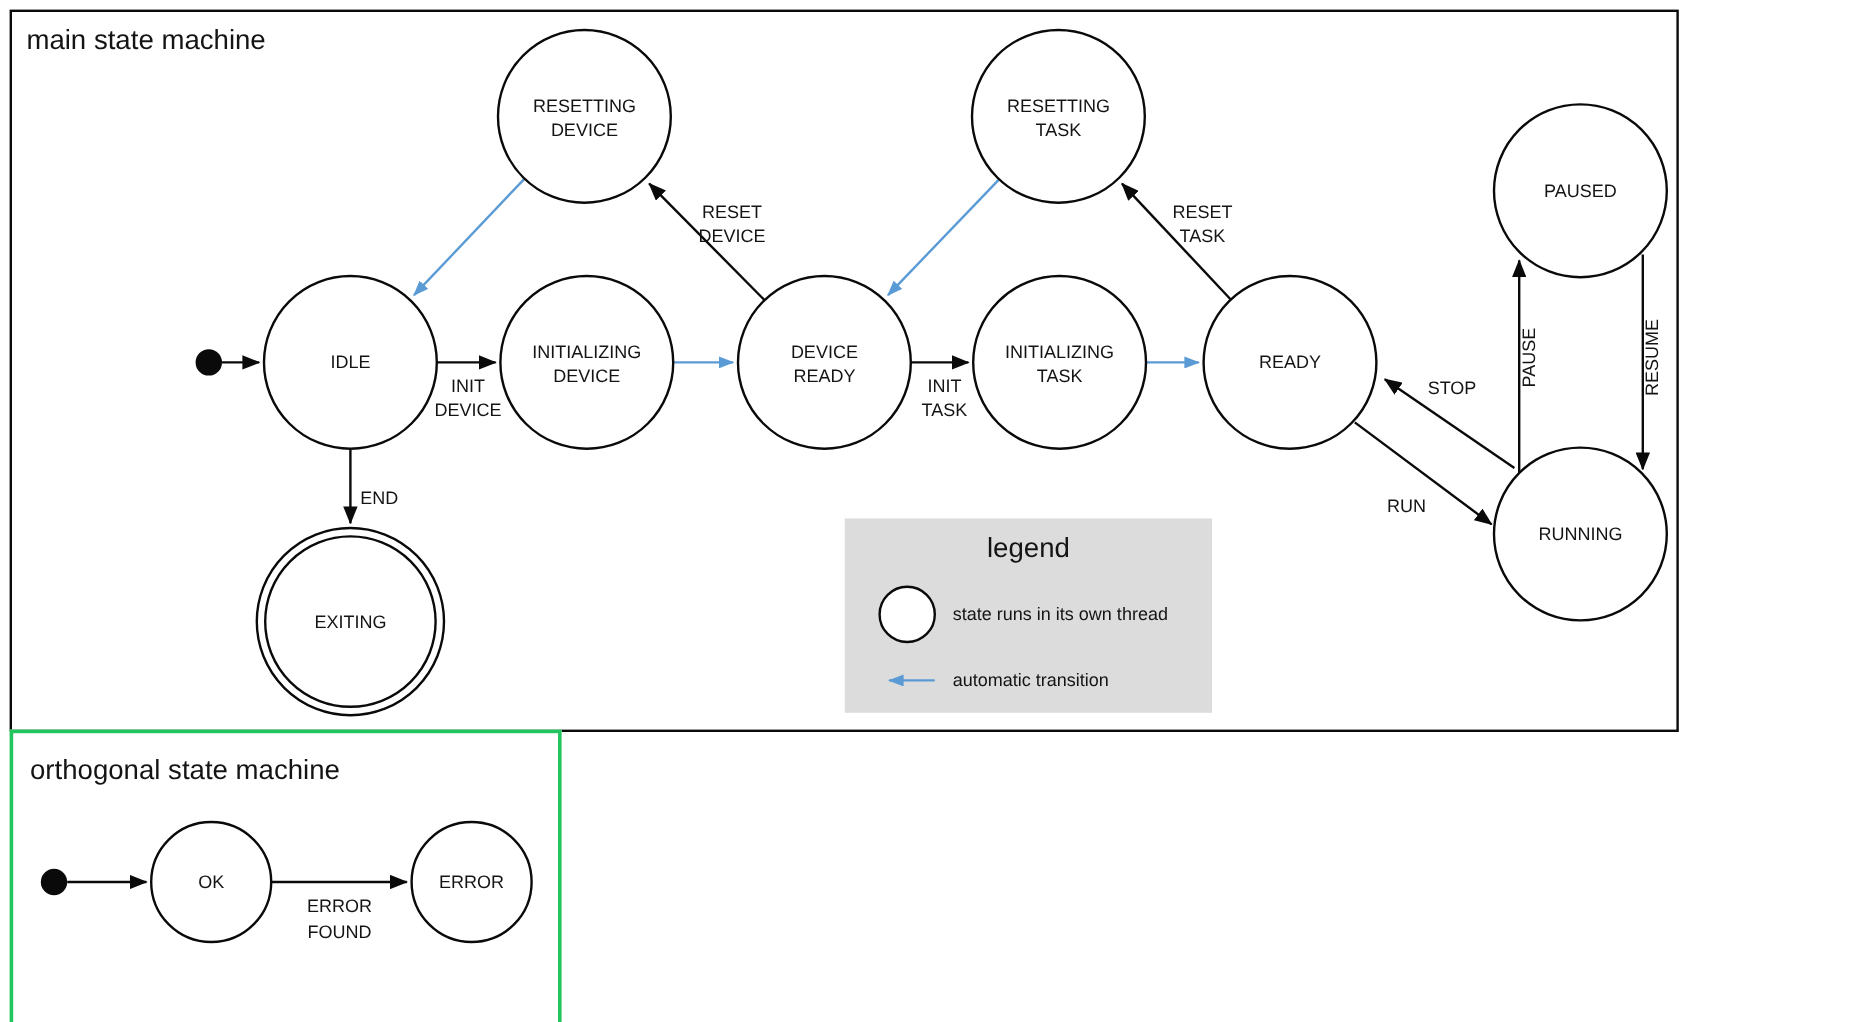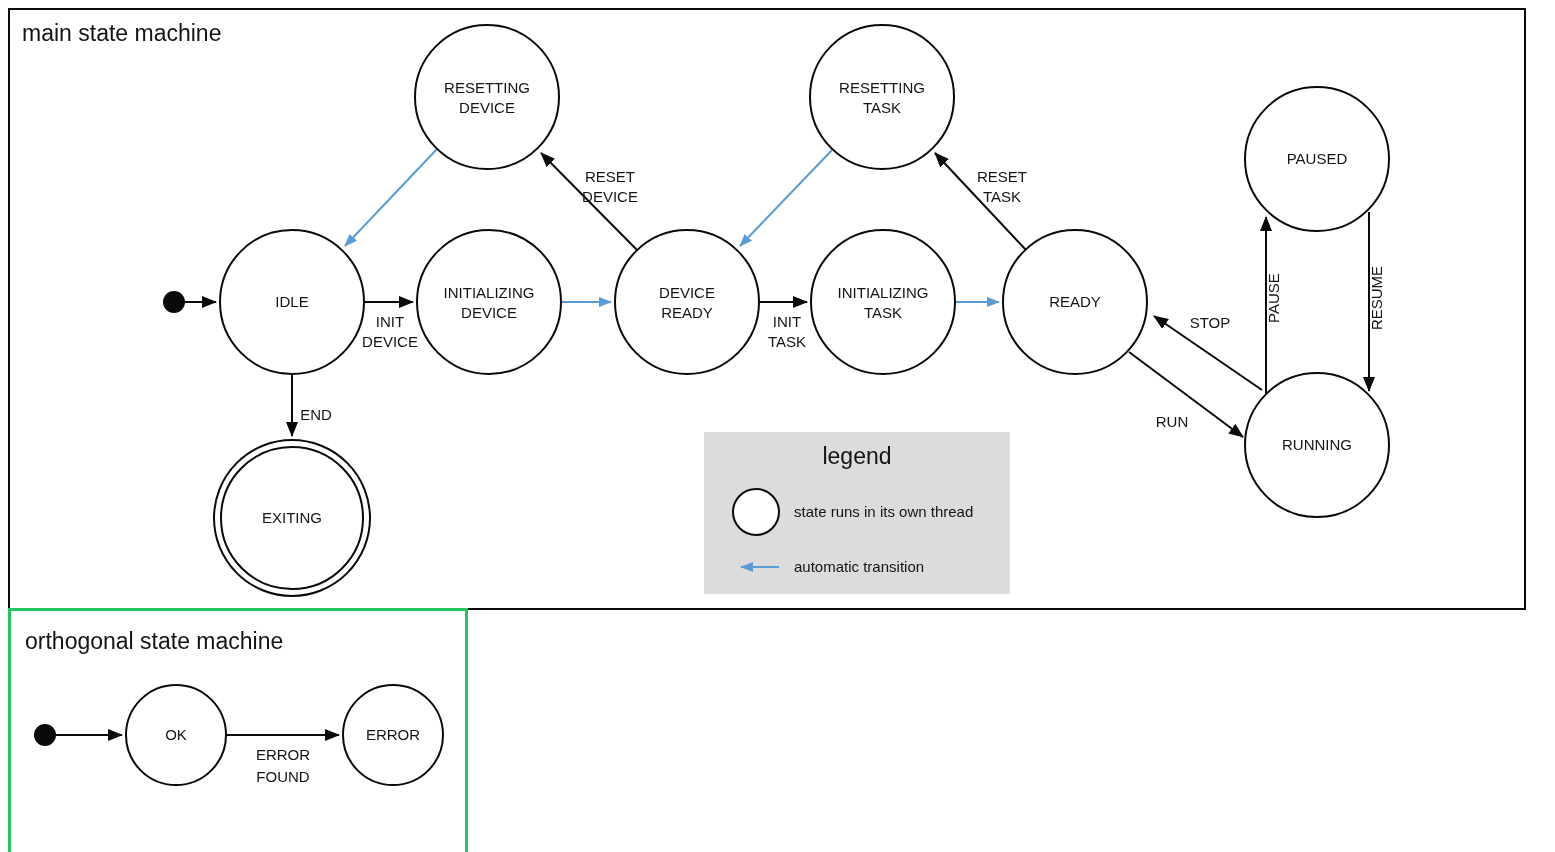--- a/index.html
+++ b/index.html
@@ -1,18 +1,18 @@
 <!DOCTYPE html>
 <html><head>
 <meta charset="utf-8">
 <style>
   html,body{margin:0;padding:0;background:#ffffff;}
   body{width:1555px;height:852px;position:relative;font-family:"Liberation Sans",sans-serif;}
   .frame{position:absolute;box-sizing:border-box;background:#fff;}
-  #main-frame{left:8px;top:8px;width:1518px;height:602px;border:2px solid #0a0a0a;}
+  #main-frame{left:8px;top:8px;width:1391px;height:602px;border:2px solid #0a0a0a;}
   #ortho-frame{left:8px;top:608px;width:460px;height:260px;border:3px solid #22c55e;}
   svg{display:block;}
   svg text{fill:#141414;}
   .lbl{font-family:"Liberation Sans",sans-serif;font-size:15px;letter-spacing:0px;}
   .title-lbl{font-family:"Liberation Sans",sans-serif;font-size:23px;}
   .legend-title-lbl{font-family:"Liberation Sans",sans-serif;font-size:23px;}
   .state{stroke:#0a0a0a;stroke-width:2;fill:#ffffff;}
   .edge{stroke:#0a0a0a;stroke-width:2;fill:none;}
   .auto-edge{stroke-width:2;fill:none;}
   .dot{fill:#0a0a0a;}

